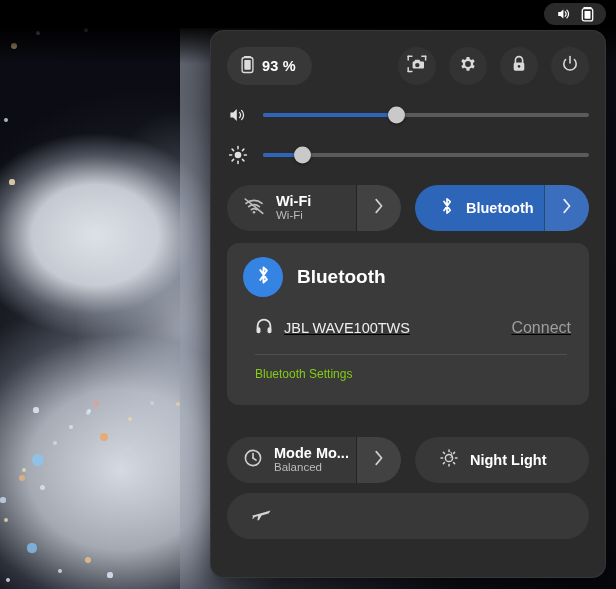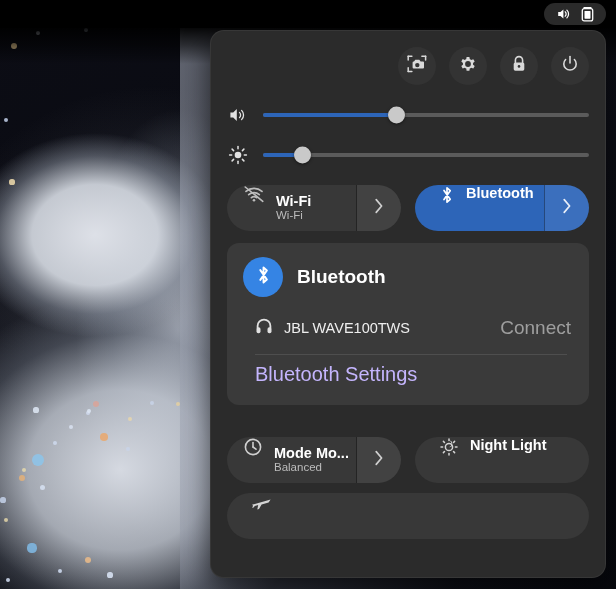--- a/index.html
+++ b/index.html
@@ -155,20 +155,21 @@
     background: #383838;
     border-radius: 23px;
     display: flex;
     align-items: center;
     overflow: hidden;
   }
   .tile.active { background: #2d65b8; }
   .tile-main {
     flex: 1;
     display: flex;
+    align-items: center;
     gap: 11px;
     padding-left: 16px;
     height: 100%;
     min-width: 0;
   }
   .tile-main.centered { justify-content: flex-start; padding-left: 24px; }
   .tile-texts { display: flex; flex-direction: column; justify-content: center; min-width: 0; }
   .tile-title {
     color: #ffffff;
     font-size: 14.5px;
@@ -231,40 +232,41 @@
   .bt-title {
     color: #ffffff;
     font-size: 19px;
     font-weight: 700;
   }
   .bt-device-row {
     display: flex;
     align-items: center;
     height: 38px;
     padding-left: 12px;
+    text-decoration: underline;
   }
   .bt-device-name {
     color: #eeeeee;
     font-size: 14.5px;
     margin-left: 11px;
     flex: 1;
   }
   .bt-connect {
     color: #9e9e9e;
-    font-size: 19px;
+    font-size: 16px;
     padding-right: 2px;
   }
   .bt-divider {
     height: 1px;
     background: rgba(255,255,255,0.10);
     margin: 7px 6px 0 12px;
   }
   .bt-settings {
-    color: #c4b5fd;
-    font-size: 20px;
+    color: #84cc16;
+    font-size: 12px;
     height: 38px;
     display: flex;
     align-items: center;
     padding-left: 12px;
   }
 
   .gap-before-bottom { height: 22px; }
 </style>
 </head>
 <body>
@@ -321,20 +323,30 @@
           <rect x="4.5" y="4.9" width="6" height="7.8" rx="0.6" fill="#ffffff"></rect>
         </svg>
       </span>
     </div>
   </div>
 
   <div class="panel">
 
     <div class="row-head">
 
+      <div class="battery-pill">
+        <span>
+          <svg width="15" height="19" viewBox="0 0 15 19">
+            <rect x="4.0" y="0.9" width="7.0" height="1.6" rx="0.6" fill="#dcdcdc"></rect>
+            <rect x="2.1" y="2.5" width="10.8" height="15.0" rx="2.2" fill="none" stroke="#dcdcdc" stroke-width="1.35"></rect>
+            <rect x="4.3" y="5.0" width="6.4" height="9.8" rx="0.7" fill="#dcdcdc"></rect>
+          </svg>
+        </span>
+        <span class="battery-pct">93 %</span>
+      </div>
 
       <div class="head-spacer"></div>
 
       <div class="icon-btns">
 
         <div class="icon-btn">
           <span>
             <svg width="22" height="20" viewBox="0 0 22 20">
               <path d="M2.2 2.3V6.0" stroke="#d9d9d9" stroke-width="1.5" stroke-linecap="round" fill="none"></path>
               <path d="M2.2 2.3H5.9" stroke="#d9d9d9" stroke-width="1.5" stroke-linecap="round" fill="none"></path>

